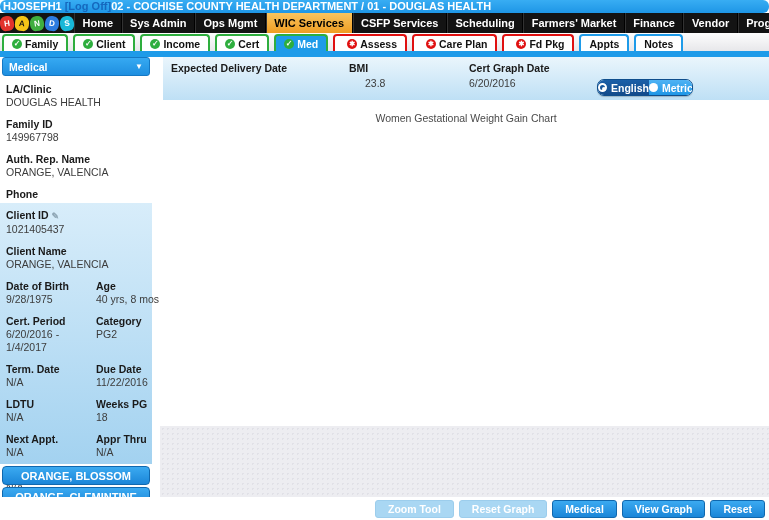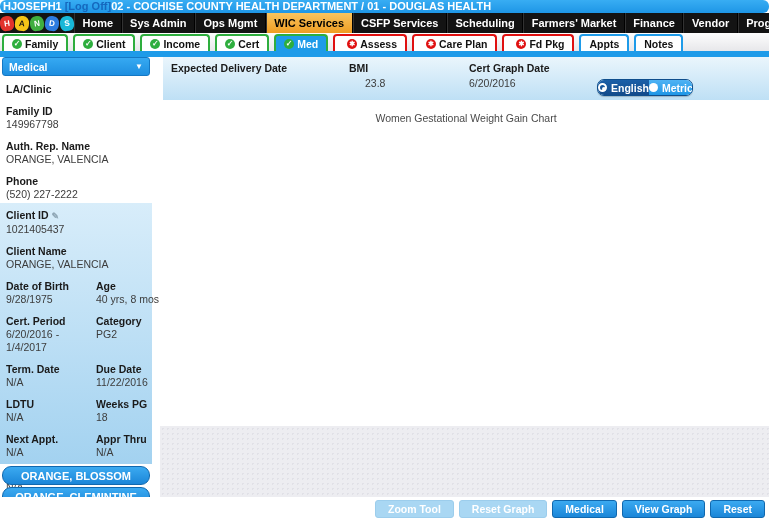--- a/index.html
+++ b/index.html
@@ -55,21 +55,21 @@
   .side-fields { position:absolute; left:6px; top:26px; width:142px; }
   .field { margin-bottom:9px; }
   .flabel { font-weight:bold; color:#1a1a1a; line-height:13px; }
   .fvalue { color:#3c3c3c; line-height:13px; }
   .client-panel { position:absolute; left:0; top:146px; width:152px; height:261px;
     background:linear-gradient(#D8EDFA,#A3D2F0); padding:6px 0 0 6px; }
   .edit-icon { color:#8fa6b5; font-size:9px; margin-left:3px; }
   .two-col { display:grid; grid-template-columns:72px 70px; column-gap:18px; margin-bottom:9px; }
   .wait-field { margin-bottom:0; }
   .member-btn { position:absolute; left:2px; width:148px; height:19px;
-    background:linear-gradient(#3BAAF1,#1B86D8); border:1px solid #1068AE; border-radius:9px;
+    background:linear-gradient(#3BAAF1,#1B86D8); border:1px solid #1068AE; border-radius:4px;
     color:#fff; font-weight:bold; font-size:11px; display:flex; align-items:center; justify-content:center;
     cursor:pointer; }
 
   
   .param-band { position:absolute; left:163px; top:57px; width:606px; height:43px;
     background:linear-gradient(#EAF5FC,#BEE0F5);padding-left:29px; }
   .p-label { position:absolute; font-size:10.5px; font-weight:bold; color:#1a1a1a; top:5px; }
   .p-value { position:absolute; font-size:10.5px; color:#3c3c3c; top:20px; }
   .edd-label { left:8px; } .edd-combo { position:absolute; left:8px; top:19px; width:172px; height:17px;
     background:#fff; border:1px solid #1E9BE9; display:flex; cursor:pointer; }
@@ -182,20 +182,21 @@
   <div class="blue-strip"></div>
 
   <div class="sidebar">
     <div class="side-dropdown">
       <span>Medical</span>
       <span class="chev">▼</span>
     </div>
     <div class="side-fields">
       <div class="field">
         <div class="flabel">LA/Clinic</div>
+        <div class="fvalue">DOUGLAS HEALTH</div>
       </div>
       <div class="field">
         <div class="flabel">Family ID</div>
         <div class="fvalue">149967798</div>
       </div>
       <div class="field">
         <div class="flabel">Auth. Rep. Name</div>
         <div class="fvalue">ORANGE, VALENCIA</div>
       </div>
       <div class="field">

